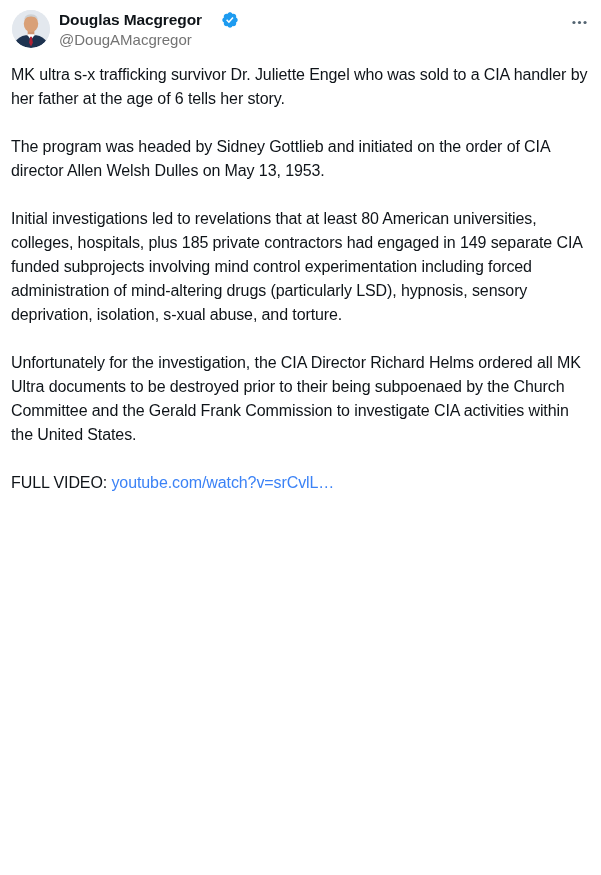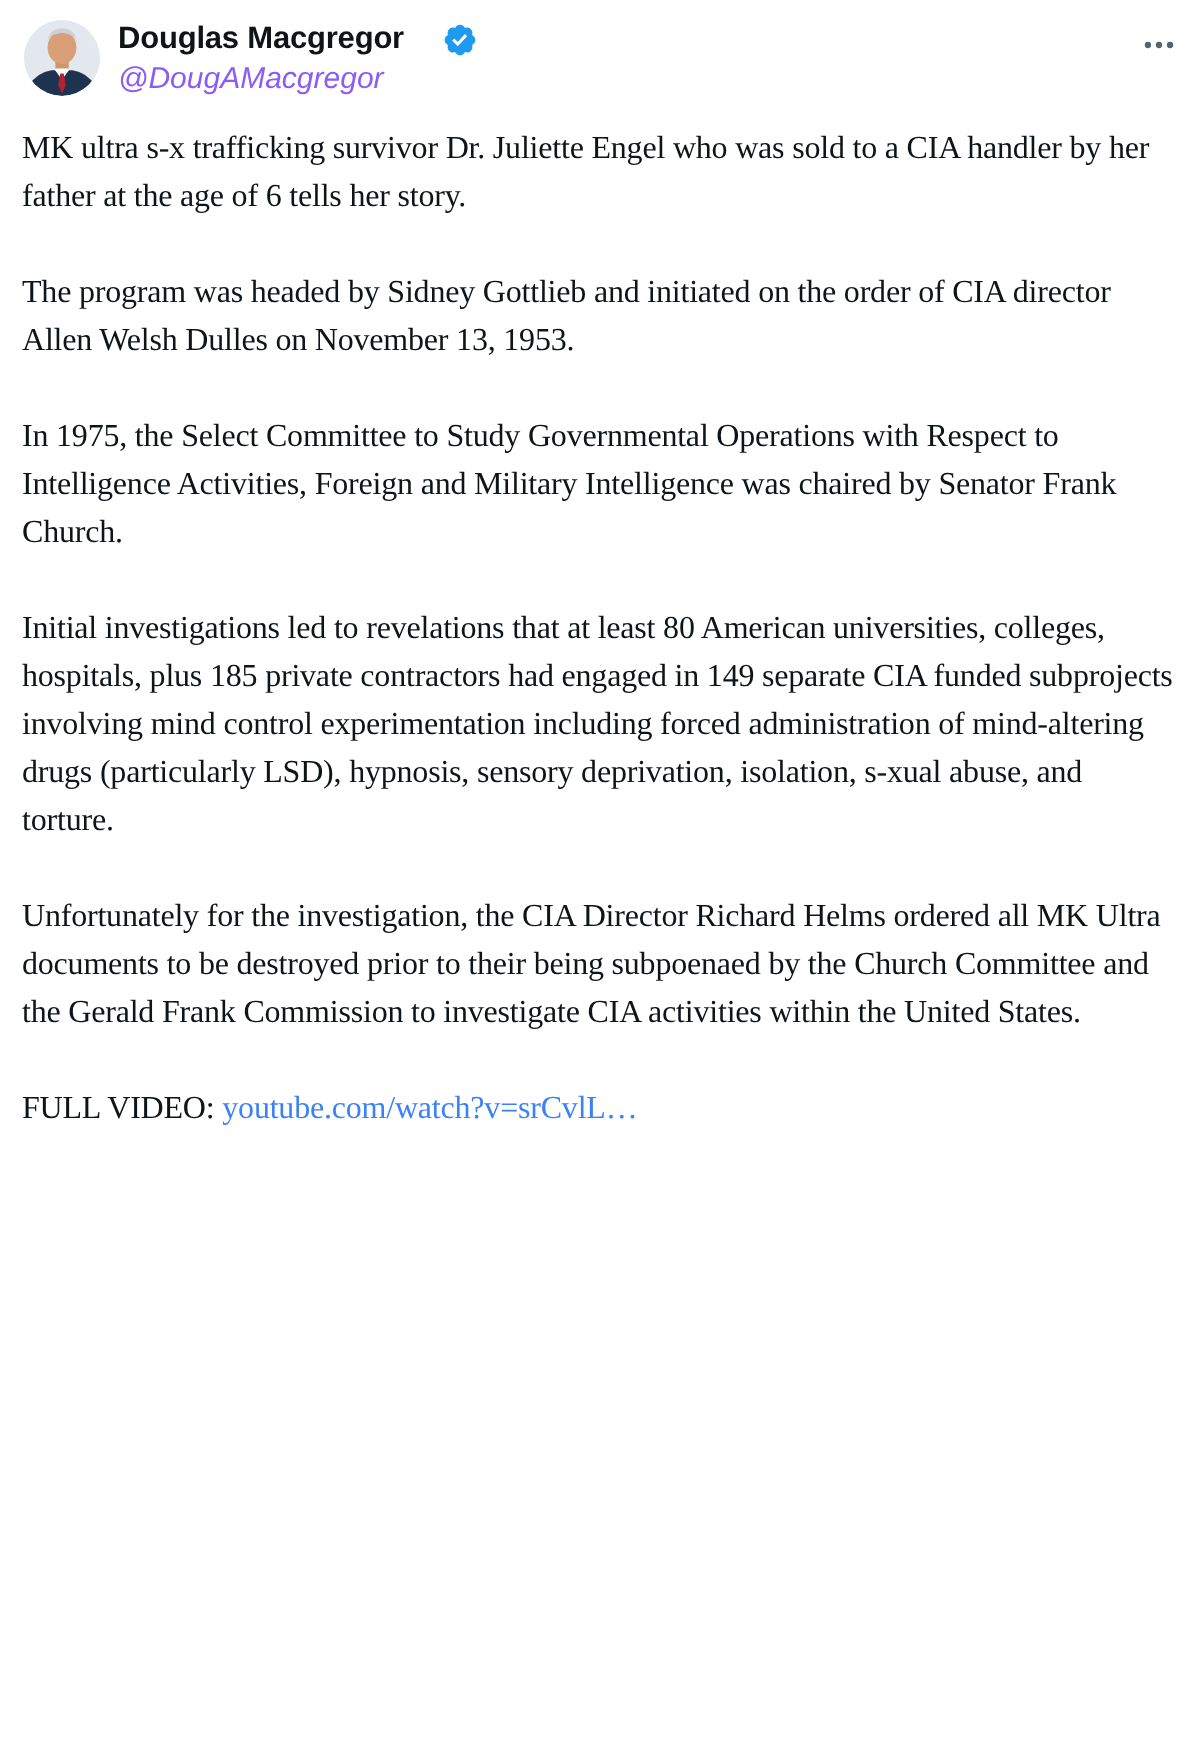--- a/index.html
+++ b/index.html
@@ -21,30 +21,30 @@
   }
   .avatar svg { display: block; width: 38px; height: 38px; }
   .author { margin-left: 9px; flex: 1 1 auto; min-width: 0; }
   .name-row { display: flex; align-items: center; gap: 19px; line-height: 19px; }
   .name {
     font-weight: 700; font-size: 15.5px; color: #0f1419;
     cursor: pointer; letter-spacing: -0.1px;
   }
   .verified { display: inline-flex; width: 18px; height: 18px; }
   .verified svg { width: 18px; height: 18px; }
-  .handle { font-size: 15px; color: #8b5cf6; line-height: 19px; margin-top: 1px; cursor: pointer; font-style: italic; }
+  .handle { font-size: 15px; color: #737373; line-height: 19px; margin-top: 1px; cursor: pointer; }
   .more {
     flex: 0 0 auto; width: 30px; height: 20px;
     display: flex; align-items: center; justify-content: flex-end;
     cursor: pointer; color: #536471; margin-top: 2px;
   }
   .more svg { width: 19px; height: 19px; fill: #536471; }
 
   
-  .body { margin-top: 14px; padding: 0 1px; font-family: Liberation Serif, serif; }
+  .body { margin-top: 14px; padding: 0 1px; }
   .body p {
     font-size: 16px; line-height: 24px; color: #0f1419;
     margin-bottom: 24px; letter-spacing: -0.1px;
   }
   .body p:last-child { margin-bottom: 0; }
   .link { color: #3b82f6; text-decoration: none; cursor: pointer; }
 </style>
 </head>
 <body>
 
@@ -88,20 +88,19 @@
         <circle cx="5" cy="12" r="2"></circle>
           <circle cx="12" cy="12" r="2"></circle>
           <circle cx="19" cy="12" r="2"></circle>
       </svg>
     </div>
 
   </div>
 
   <div class="body">
     <p>MK ultra s-x trafficking survivor Dr. Juliette Engel who was sold to a CIA handler by her father at the age of 6 tells her story.</p>
-    <p>The program was headed by Sidney Gottlieb and initiated on the order of CIA director Allen Welsh Dulles on November 13, 1953.</p>
-    <p>In 1975, the Select Committee to Study Governmental Operations with Respect to Intelligence Activities, Foreign and Military Intelligence was chaired by Senator Frank Church.</p>
+    <p>The program was headed by Sidney Gottlieb and initiated on the order of CIA director Allen Welsh Dulles on May 13, 1953.</p>
     <p>Initial investigations led to revelations that at least 80 American universities, colleges, hospitals, plus 185 private contractors had engaged in 149 separate CIA funded subprojects involving mind control experimentation including forced administration of mind-altering drugs (particularly LSD), hypnosis, sensory deprivation, isolation, s-xual abuse, and torture.</p>
     <p>Unfortunately for the investigation, the CIA Director Richard Helms ordered all MK Ultra documents to be destroyed prior to their being subpoenaed by the Church Committee and the Gerald Frank Commission to investigate CIA activities within the United States.</p>
     <p><span>FULL VIDEO: </span><a class="link" href="#">youtube.com/watch?v=srCvlL…</a></p>
   </div>
 
 </div>
 
 </body></html>

